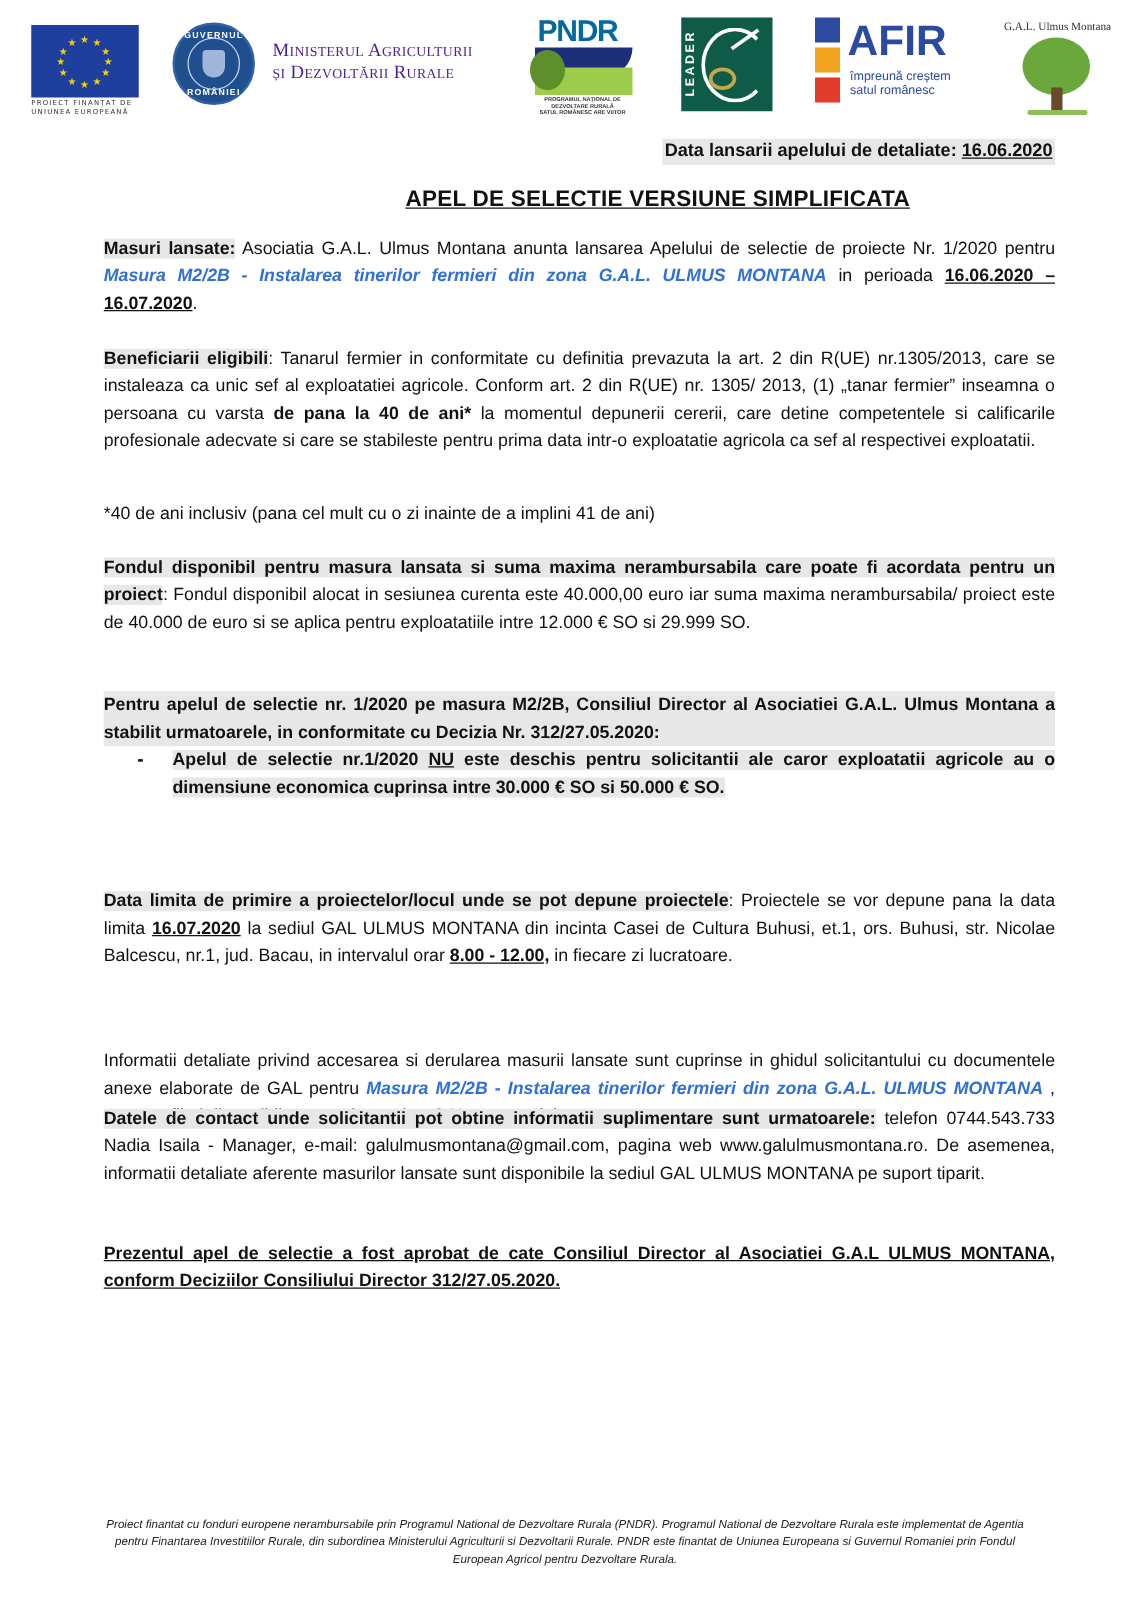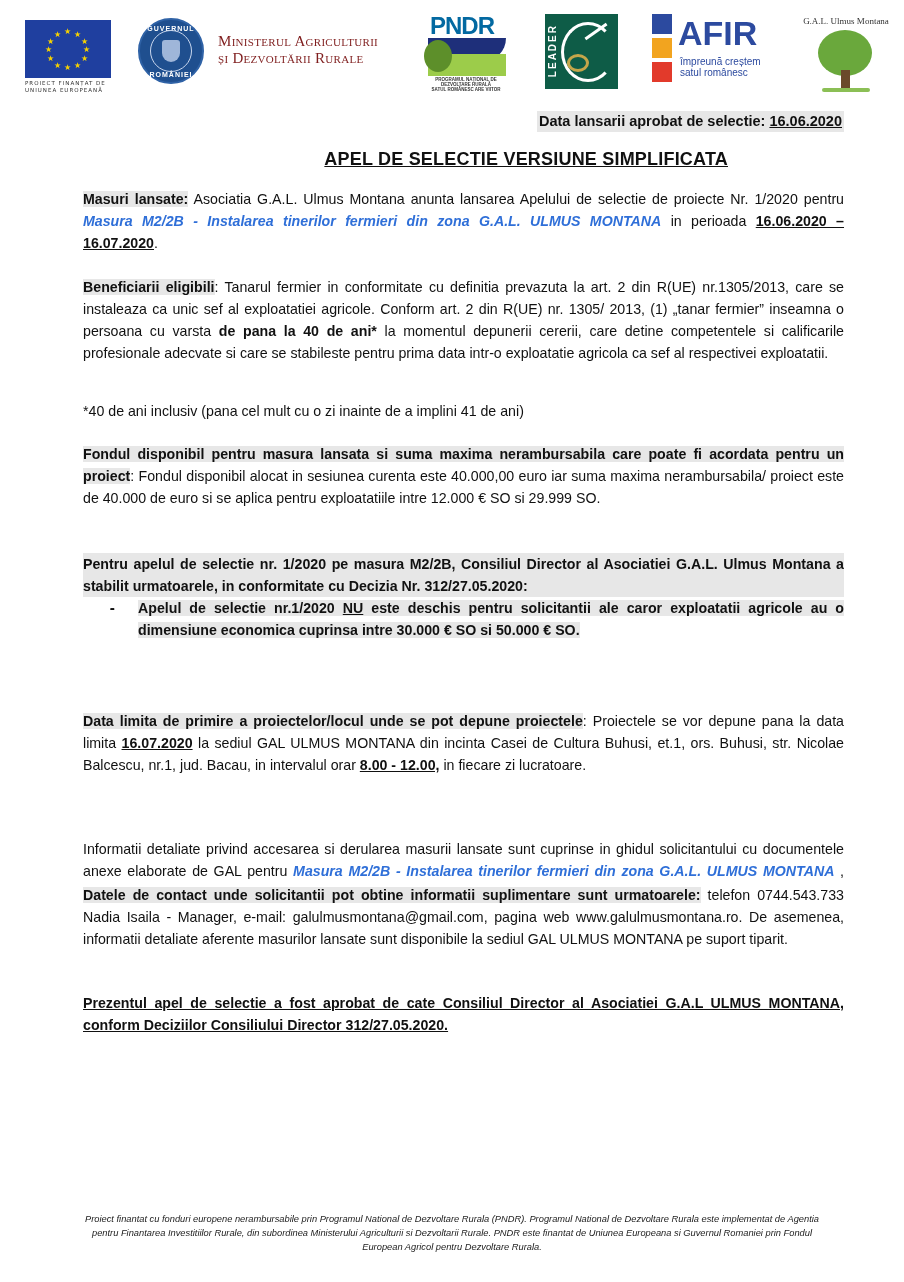--- a/index.html
+++ b/index.html
@@ -15,21 +15,21 @@
   .eu .star { position: absolute; color: #f7d200; font-size: 8px; line-height: 8px; }
   .eu .cap { font-family: "DejaVu Sans", sans-serif; font-size: 5.5px; letter-spacing: 1px; color: #333; margin-top: 2px; line-height: 7px; }
 
   
   .gov { left: 138px; top: 18px; width: 66px; height: 66px; border-radius: 50%; background: #1f4f8f; border: 2px solid #2f62a6; }
   .gov .inner { position: absolute; left: 10px; top: 10px; width: 42px; height: 42px; border-radius: 50%; border: 1.5px solid #c9d7ee; }
   .gov .crest { position: absolute; left: 22px; top: 20px; width: 18px; height: 22px; background: #9fb6d9; border-radius: 3px 3px 9px 9px; }
   .gov .t1 { position: absolute; width: 66px; text-align: center; top: 5px; left: -2px; font-size: 7px; color: #fff; font-weight: bold; letter-spacing: 1px; }
   .gov .t2 { position: absolute; width: 66px; text-align: center; bottom: 4px; left: -2px; font-size: 7px; color: #fff; font-weight: bold; letter-spacing: 1px; }
 
-  .madr { left: 218px; top: 33px; font-family: "Liberation Serif", serif; font-size: 15px; line-height: 17px; color: #7f1d1d; letter-spacing: 0.3px; font-variant: small-caps; }
+  .madr { left: 218px; top: 33px; font-family: "Liberation Serif", serif; font-size: 15px; line-height: 17px; color: #4c1d95; letter-spacing: 0.3px; font-variant: small-caps; }
 
   
   .pndr { left: 424px; top: 14px; width: 84px; height: 74px; }
   .pndr .word { font-family: "Liberation Sans", sans-serif; font-weight: bold; color: #0369a1; font-size: 24px; line-height: 24px; letter-spacing: -1px; position: absolute; left: 6px; top: 0; }
   .pndr .band { position: absolute; left: 4px; top: 24px; width: 78px; height: 24px; background: #1e2f7a; border-radius: 0 0 30px 0; }
   .pndr .field { position: absolute; left: 4px; top: 40px; width: 78px; height: 22px; background: #9ccc4a; }
   .pndr .tree { position: absolute; left: 0px; top: 26px; width: 28px; height: 32px; background: #5d8f2a; border-radius: 50%; }
   .pndr .sub { position: absolute; left: 0; top: 63px; width: 84px; text-align: center; font-size: 4.5px; color: #333; line-height: 5px; font-weight: bold; }
 
   
@@ -148,21 +148,21 @@
     <div class="bar b2"></div>
     <div class="bar b3"></div>
     <div class="word">AFIR</div>
     <div class="tag">
       <div>împreună creștem</div>
       <div>satul românesc</div>
     </div>
   </div>
 </div>
 
-<div class="launch"><span>Data lansarii aprobat de selectie: </span><span class="u">16.06.2020</span></div>
+<div class="launch"><span>Data lansarii apelului de detaliate: </span><span class="u">16.06.2020</span></div>
 
 <div class="title">APEL DE SELECTIE VERSIUNE SIMPLIFICATA</div>
 
 <div class="para p1"><span class="b hl">Masuri lansate:</span><span> Asociatia G.A.L. Ulmus Montana anunta lansarea Apelului de selectie de proiecte Nr. 1/2020 pentru </span><span class="blue">Masura M2/2B - Instalarea tinerilor fermieri din zona G.A.L. ULMUS MONTANA</span><span>  in perioada </span><span class="b u">16.06.2020 – 16.07.2020</span><span>.</span></div>
 
 <div class="para p2"><span class="b hl">Beneficiarii eligibili</span><span>: Tanarul fermier in conformitate cu definitia prevazuta la art. 2 din R(UE) nr.1305/2013, care se instaleaza ca unic sef al exploatatiei agricole.  Conform art. 2 din R(UE) nr. 1305/ 2013, (1) „tanar fermier” inseamna o persoana cu varsta </span><span class="b i">de pana la 40 de ani*</span><span> la momentul depunerii cererii, care detine competentele si calificarile profesionale adecvate si care se stabileste pentru prima data intr-o exploatatie agricola ca sef al respectivei exploatatii.</span></div>
 
 <div class="para p3 i">*40 de ani inclusiv (pana cel mult cu o zi inainte de a implini 41 de ani)</div>
 
 <div class="para p4"><span class="b hl">Fondul disponibil pentru masura lansata si suma maxima nerambursabila care poate fi acordata pentru un proiect</span><span>: Fondul disponibil alocat in sesiunea curenta este 40.000,00 euro iar suma maxima nerambursabila/ proiect este de 40.000 de euro si se aplica pentru exploatatiile intre 12.000 € SO si 29.999 SO.</span></div>

